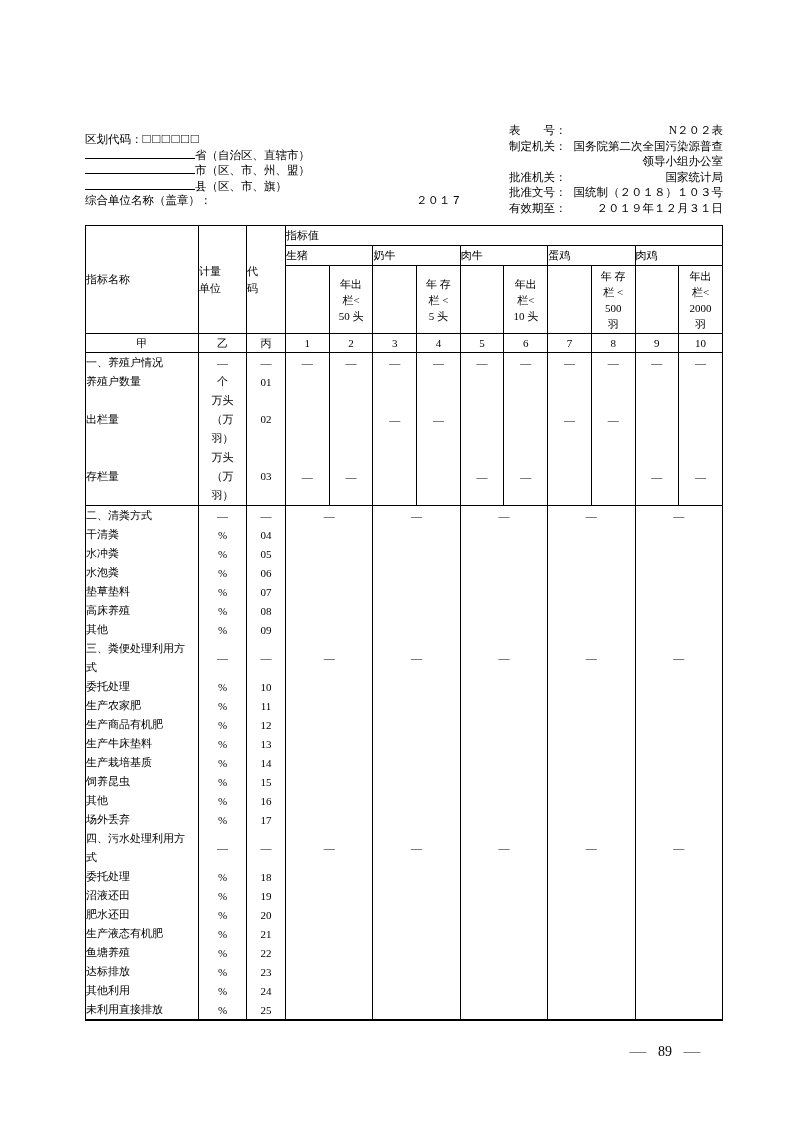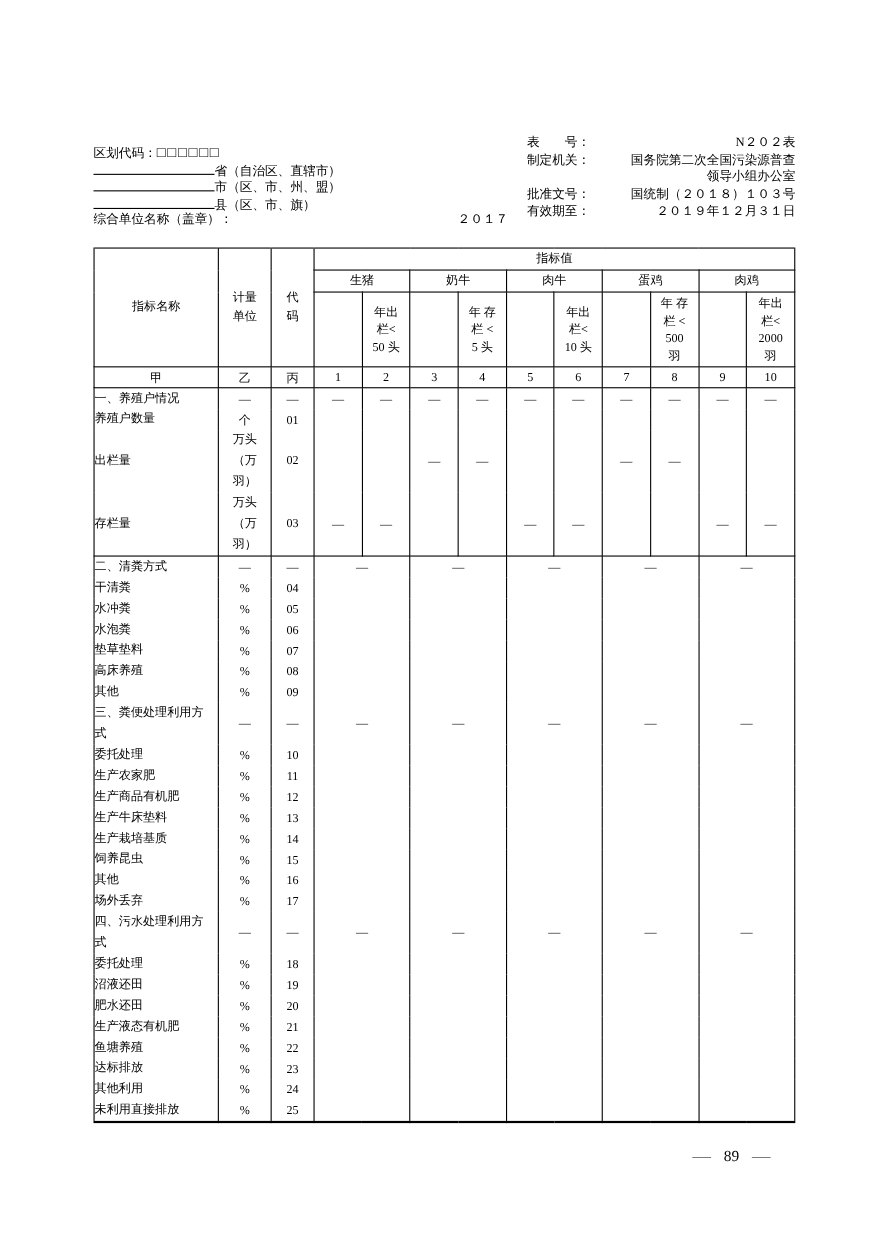--- a/index.html
+++ b/index.html
@@ -5,40 +5,40 @@
   html,body{margin:0;padding:0;background:#e8e8e8;}
   .page{position:relative;width:800px;height:1131px;background:#ffffff;margin:0 auto;
         font-family:"Liberation Serif","DejaVu Serif",serif;color:#000;overflow:hidden;}
   .doc-title{position:absolute;top:90px;left:0;width:100%;text-align:center;
              font-size:20px;font-weight:bold;letter-spacing:1px;}
   
   .meta{position:absolute;left:85px;top:123px;width:638px;font-size:11.5px;}
   .meta-left{position:absolute;left:0;top:8px;width:392px;}
   .meta-right{position:absolute;right:0;top:0;width:244px;}
   .mline{height:15.6px;line-height:15.6px;white-space:nowrap;}
-  .mrow{display:flex;height:15.6px;line-height:15.6px;}
+  .mrow{display:flex;height:15.6px;line-height:15.6px;margin-left:30px;}
   .mrow .mlabel{white-space:pre;}
   .mrow .mval{flex:1;text-align:right;white-space:pre;}
   .blank{display:inline-block;width:110px;height:11px;border-bottom:1px solid #000;}
   .boxes{font-size:13.5px;letter-spacing:1.5px;}
   .uline-row{display:flex;}
   .year{margin-left:auto;padding-right:15px;}
   
   table.tbl{position:absolute;left:85px;top:225px;width:638px;border-collapse:collapse;
             table-layout:fixed;font-size:11px;border:1.5px solid #000;border-bottom:2.5px solid #000;}
   .tbl td,.tbl th{border-left:1px solid #000;border-right:1px solid #000;padding:0;
                   font-weight:normal;vertical-align:middle;overflow:hidden;}
   .bb{border-bottom:1px solid #000 !important;}
   .ctr{text-align:center;}
   .pre{white-space:pre-line;}
   .lbl{text-align:left;padding-left:3px;line-height:19px;white-space:pre-line;}
   .ind{padding-left:13px;}
   .vtop{vertical-align:top;}
   .r19{height:19px;} .r20{height:20px;} .r38{height:38px;} .r57{height:57px;} .r68{height:68px;}
-  .hd{text-align:center;line-height:17px;}
+  .hd{text-align:left;line-height:17px;}
   .sub{text-align:center;line-height:16px;white-space:pre-line;}
   
   .footer{position:absolute;top:1044px;left:631px;font-size:14px;line-height:16px;
           display:flex;align-items:center;gap:13px;}
   .footer .fdash{color:#555;transform:scaleX(1.2);}
 </style>
 </head>
 <body>
 
 <div class="page">
@@ -68,20 +68,24 @@
         <span class="mlabel">表　　号：</span>
         <span class="mval">N２０２表</span>
       </div>
       <div class="mrow">
         <span class="mlabel">制定机关：</span>
         <span class="mval">国务院第二次全国污染源普查</span>
       </div>
       <div class="mrow">
         <span class="mlabel"></span>
         <span class="mval">领导小组办公室</span>
+      </div>
+      <div class="mrow">
+        <span class="mlabel">批准机关：</span>
+        <span class="mval">国家统计局</span>
       </div>
       <div class="mrow">
         <span class="mlabel">批准文号：</span>
         <span class="mval">国统制（２０１８）１０３号</span>
       </div>
       <div class="mrow">
         <span class="mlabel">有效期至：</span>
         <span class="mval">２０１９年１２月３１日</span>
       </div>
     </div>

